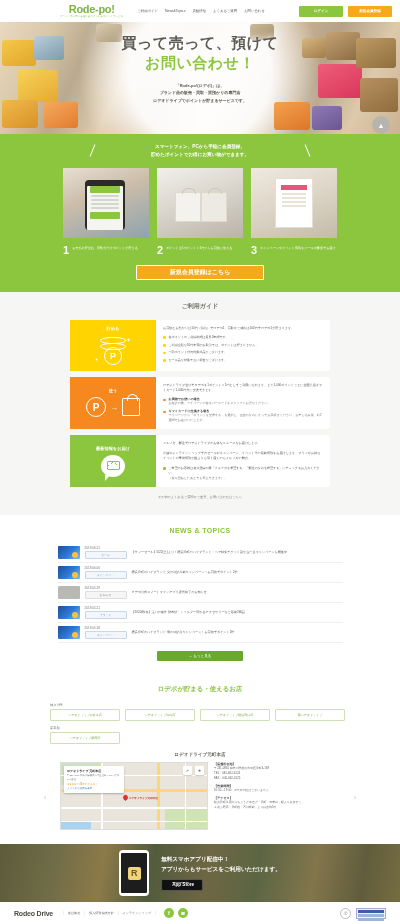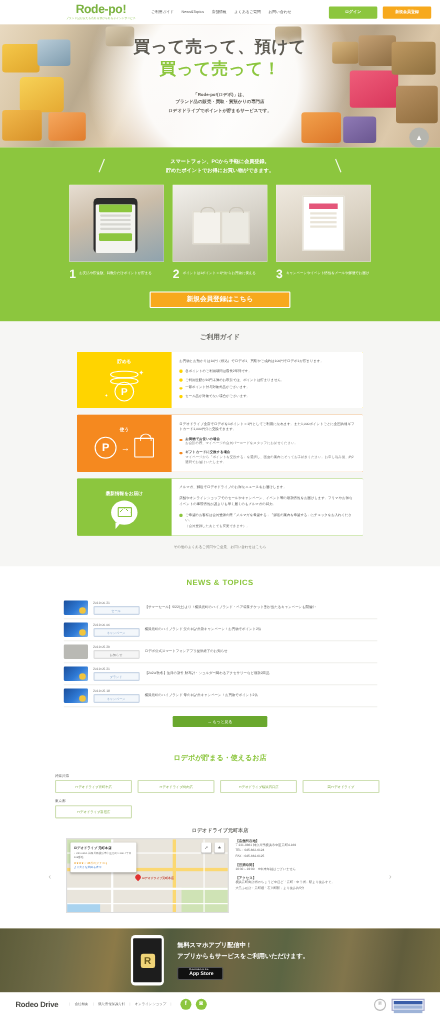--- a/index.html
+++ b/index.html
@@ -296,21 +296,21 @@
     <div class="bag" style="left:318px;top:42px;width:44px;height:34px;background:linear-gradient(150deg,#ef5d7a,#d8365b);border-radius:3px;"></div>
     <div class="bag" style="left:356px;top:16px;width:40px;height:30px;background:linear-gradient(150deg,#c09a63,#8d6f3e);"></div>
     <div class="bag" style="left:360px;top:56px;width:38px;height:34px;background:linear-gradient(150deg,#b89162,#8e6c3d);"></div>
     <div class="bag" style="left:274px;top:80px;width:36px;height:28px;background:linear-gradient(150deg,#f3a24d,#dc7628);"></div>
     <div class="bag" style="left:312px;top:84px;width:30px;height:24px;background:linear-gradient(150deg,#8f7ab5,#6a5690);"></div>
     <div class="bag" style="left:96px;top:2px;width:26px;height:18px;background:linear-gradient(150deg,#d9cbb0,#ae9d7e);"></div>
     <div class="bag" style="left:250px;top:2px;width:24px;height:16px;background:linear-gradient(150deg,#cdbb9a,#a08a66);"></div>
   </div>
   <div class="hero-text">
     <div class="hero-l1">買って売って、預けて</div>
-    <div class="hero-l2">買って売って！</div>
+    <div class="hero-l2">お問い合わせ！</div>
     <div class="hero-desc">
       <div>「Rode-po!(ロデポ)」は、</div>
       <div>ブランド品の販売・買取・質預かりの専門店</div>
       <div>ロデオドライブでポイントが貯まるサービスです。</div>
     </div>
   </div>
 </div>
 
 <div class="green-band">
   <div class="scroll-top">▲</div>

